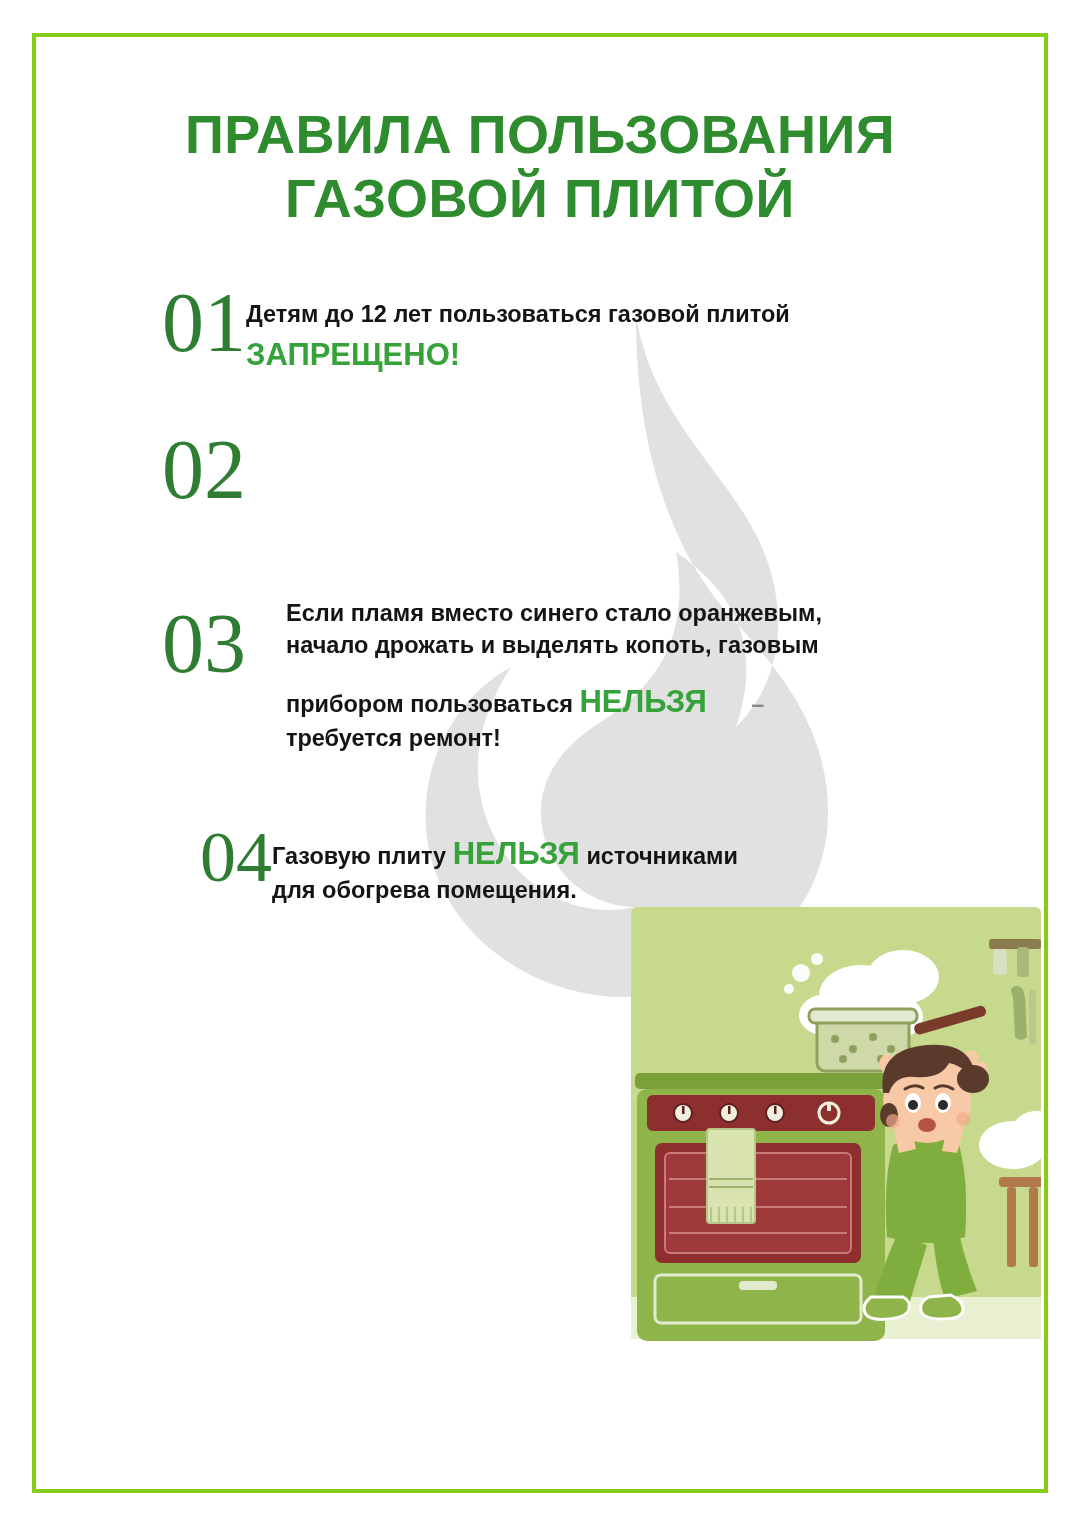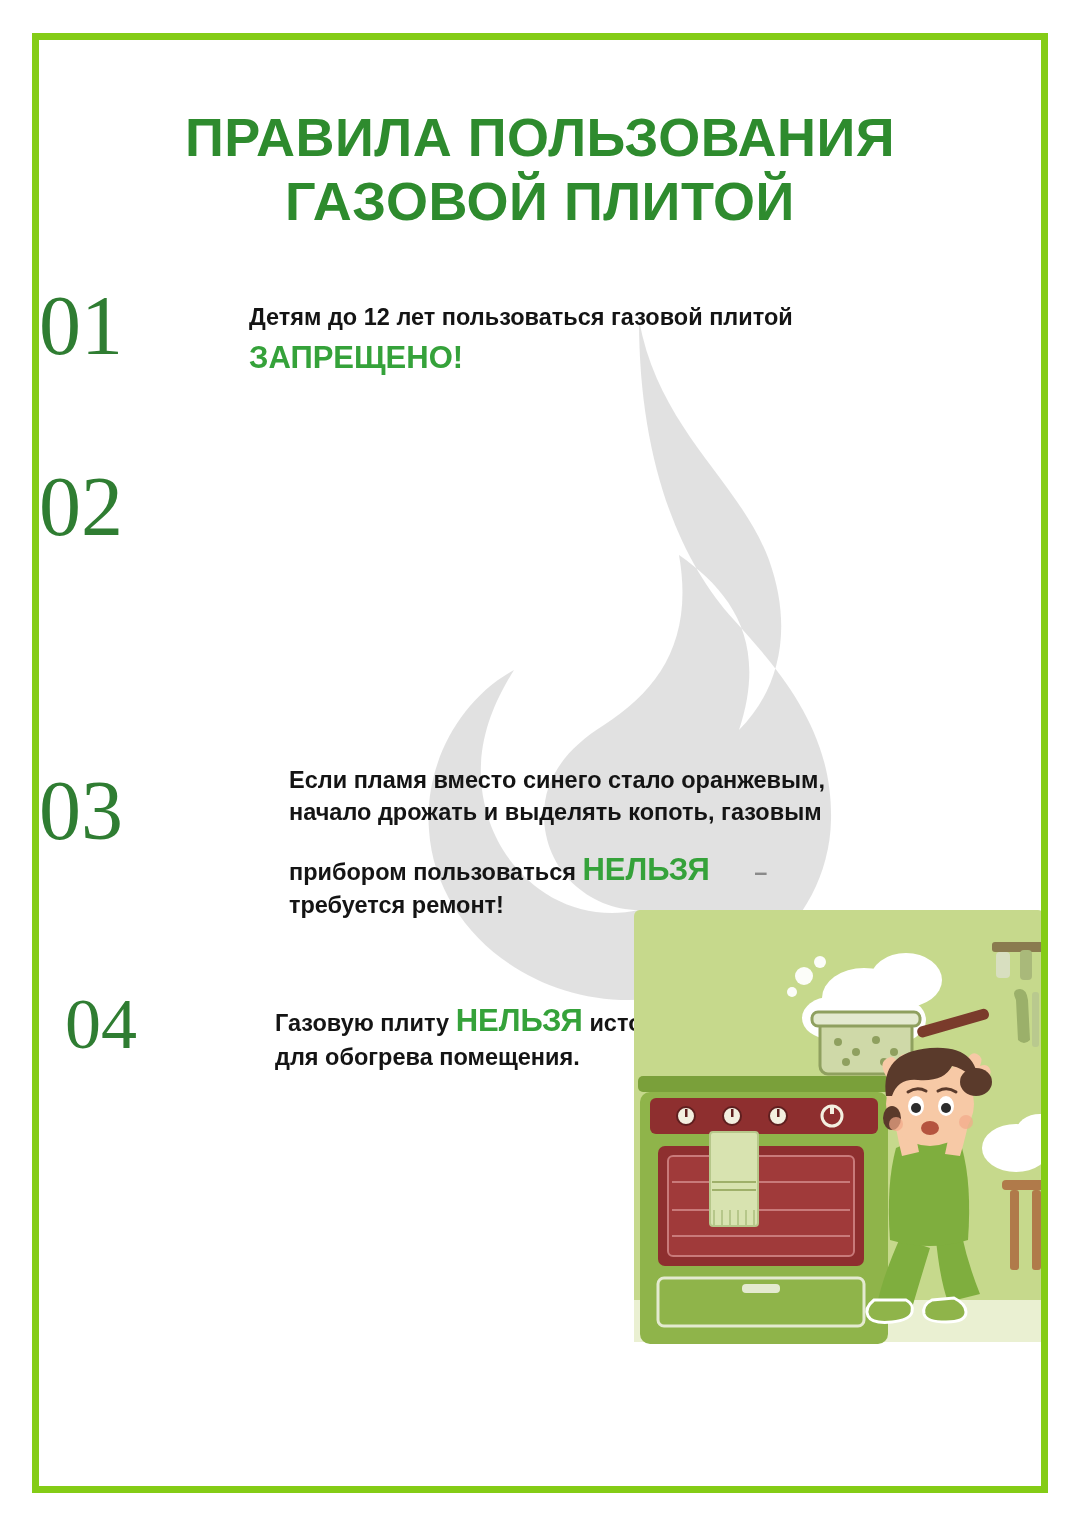--- a/index.html
+++ b/index.html
@@ -22,21 +22,21 @@
     box-sizing: border-box;
   }
 
   
   .frame {
     position: absolute;
     left: 32px;
     top: 33px;
     right: 32px;
     bottom: 33px;
-    border: 7px solid #84cc16;
+    border: 4px solid #84cc16;
     box-sizing: border-box;
     background: #ffffff;
     overflow: hidden;
   }
 
   
   .watermark {
     position: absolute;
     left: 300px;
     top: 270px;
@@ -68,21 +68,21 @@
 
   .rule {
     position: relative;
     display: flex;
     align-items: flex-start;
   }
 
   .num {
     width: 210px;
     flex: 0 0 210px;
-    text-align: left;
+    text-align: right;
     color: #2f7d32;
     font-family: "Liberation Serif", serif;
     font-size: 86px;
     line-height: 0.95;
     font-weight: normal;
   }
 
   .body {
     flex: 1;
     padding-right: 110px;
@@ -100,21 +100,21 @@
   
   .rule-01 { margin-top: 4px; }
   .rule-01 .num { font-size: 84px; padding-top: 2px; }
   .rule-01 .body { padding-top: 18px; }
   .rule-01 .big {
     display: block;
     font-size: 31px;
     margin-top: 4px;
   }
 
-  .rule-02 { margin-top: 88px; flex-direction: column; }
+  .rule-02 { margin-top: 54px; }
   .rule-02 .num { font-size: 84px; }
   .rule-02 .body { padding-top: 22px; }
 
   .rule-03 { margin-top: 72px; gap: 40px; }
   .rule-03 .num { font-size: 84px; padding-top: 22px; }
   .rule-03 .body {
     padding-top: 16px;
     text-align: justify;
     padding-right: 77px;
   }

